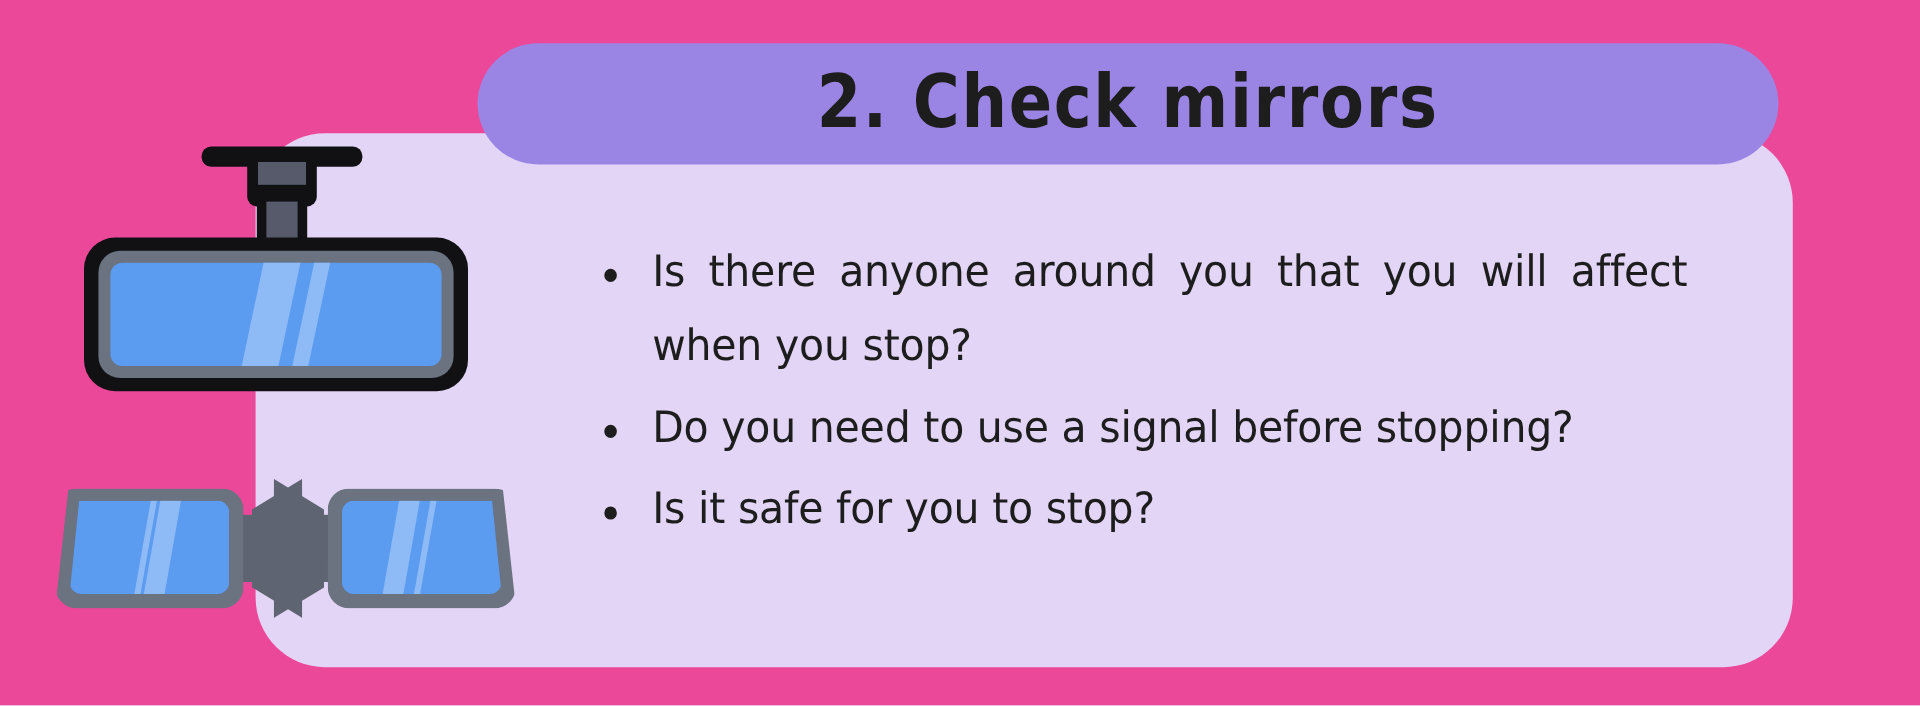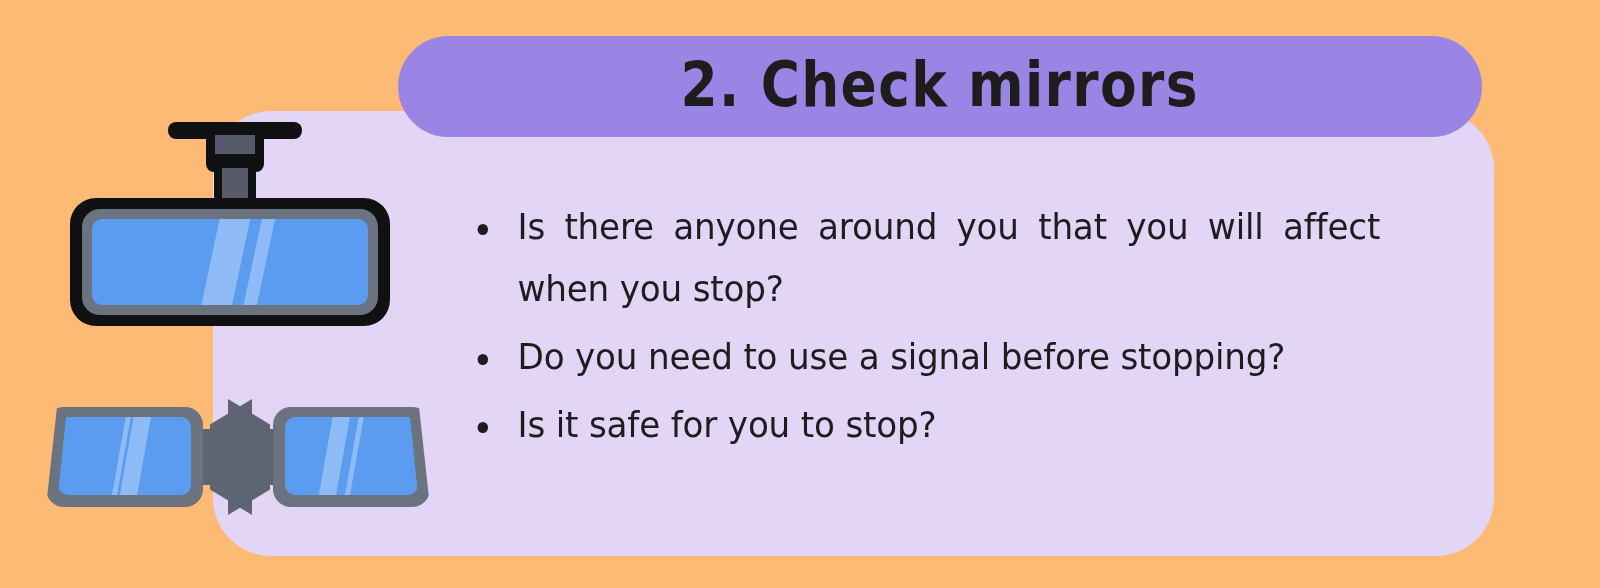--- a/index.html
+++ b/index.html
@@ -10,21 +10,21 @@
     width: 1600px;
     height: 588px;
     overflow: hidden;
     background: #fffef2;
     font-family: "DejaVu Sans", sans-serif;
   }
   #stage {
     position: relative;
     width: 1600px;
     height: 588px;
-    background: #fdba74;
+    background: #ec4899;
   }
 
   
   .card {
     position: absolute;
     left: 213px;
     top: 111px;
     width: 1281px;
     height: 445px;
     background: #e3d5f5;
@@ -52,21 +52,21 @@
     letter-spacing: 1.5px;
     color: #1d1d1d;
     transform: scaleX(0.92) scaleY(1.06);
     white-space: nowrap;
     padding-bottom: 4px;
   }
 
   
   .bullets {
     position: absolute;
-    left: 470px;
+    left: 496px;
     top: 196px;
     width: 958px;
     margin: 0;
     padding: 0;
     list-style: none;
   }
   .bullets li {
     position: relative;
     padding-left: 50px;
     margin: 0 0 6px 0;

